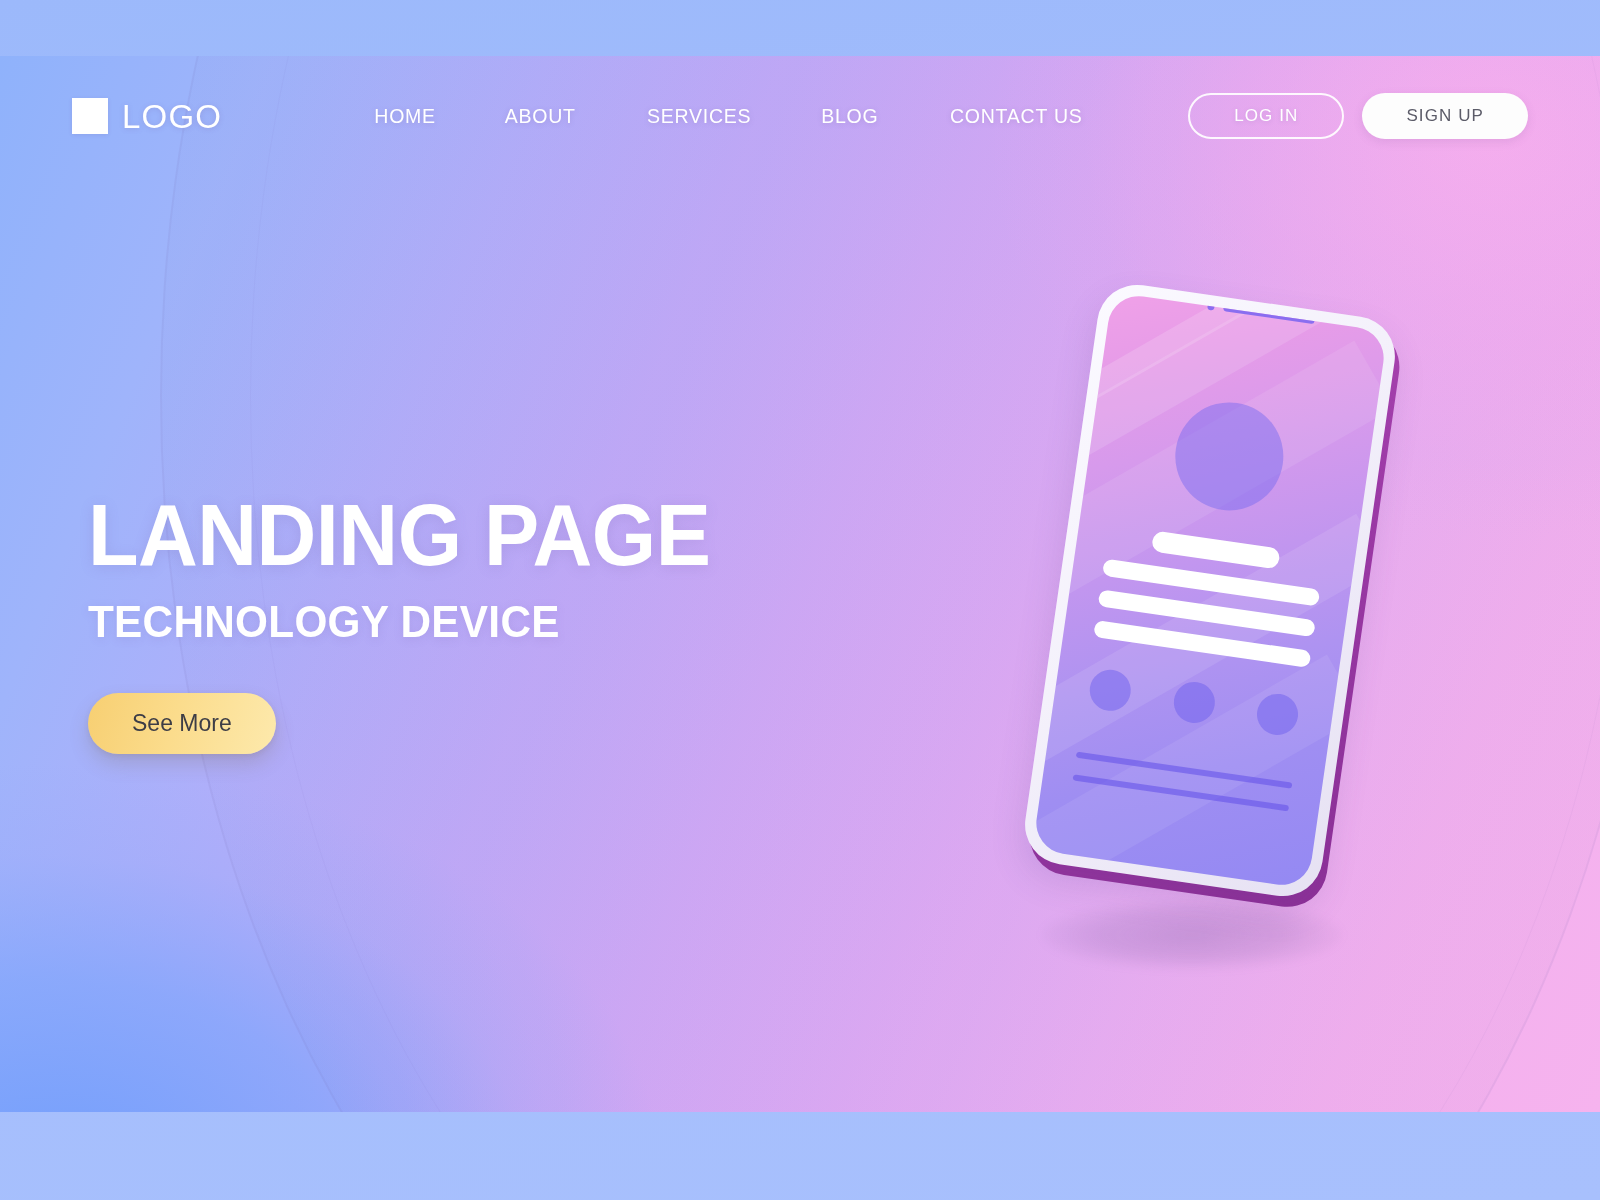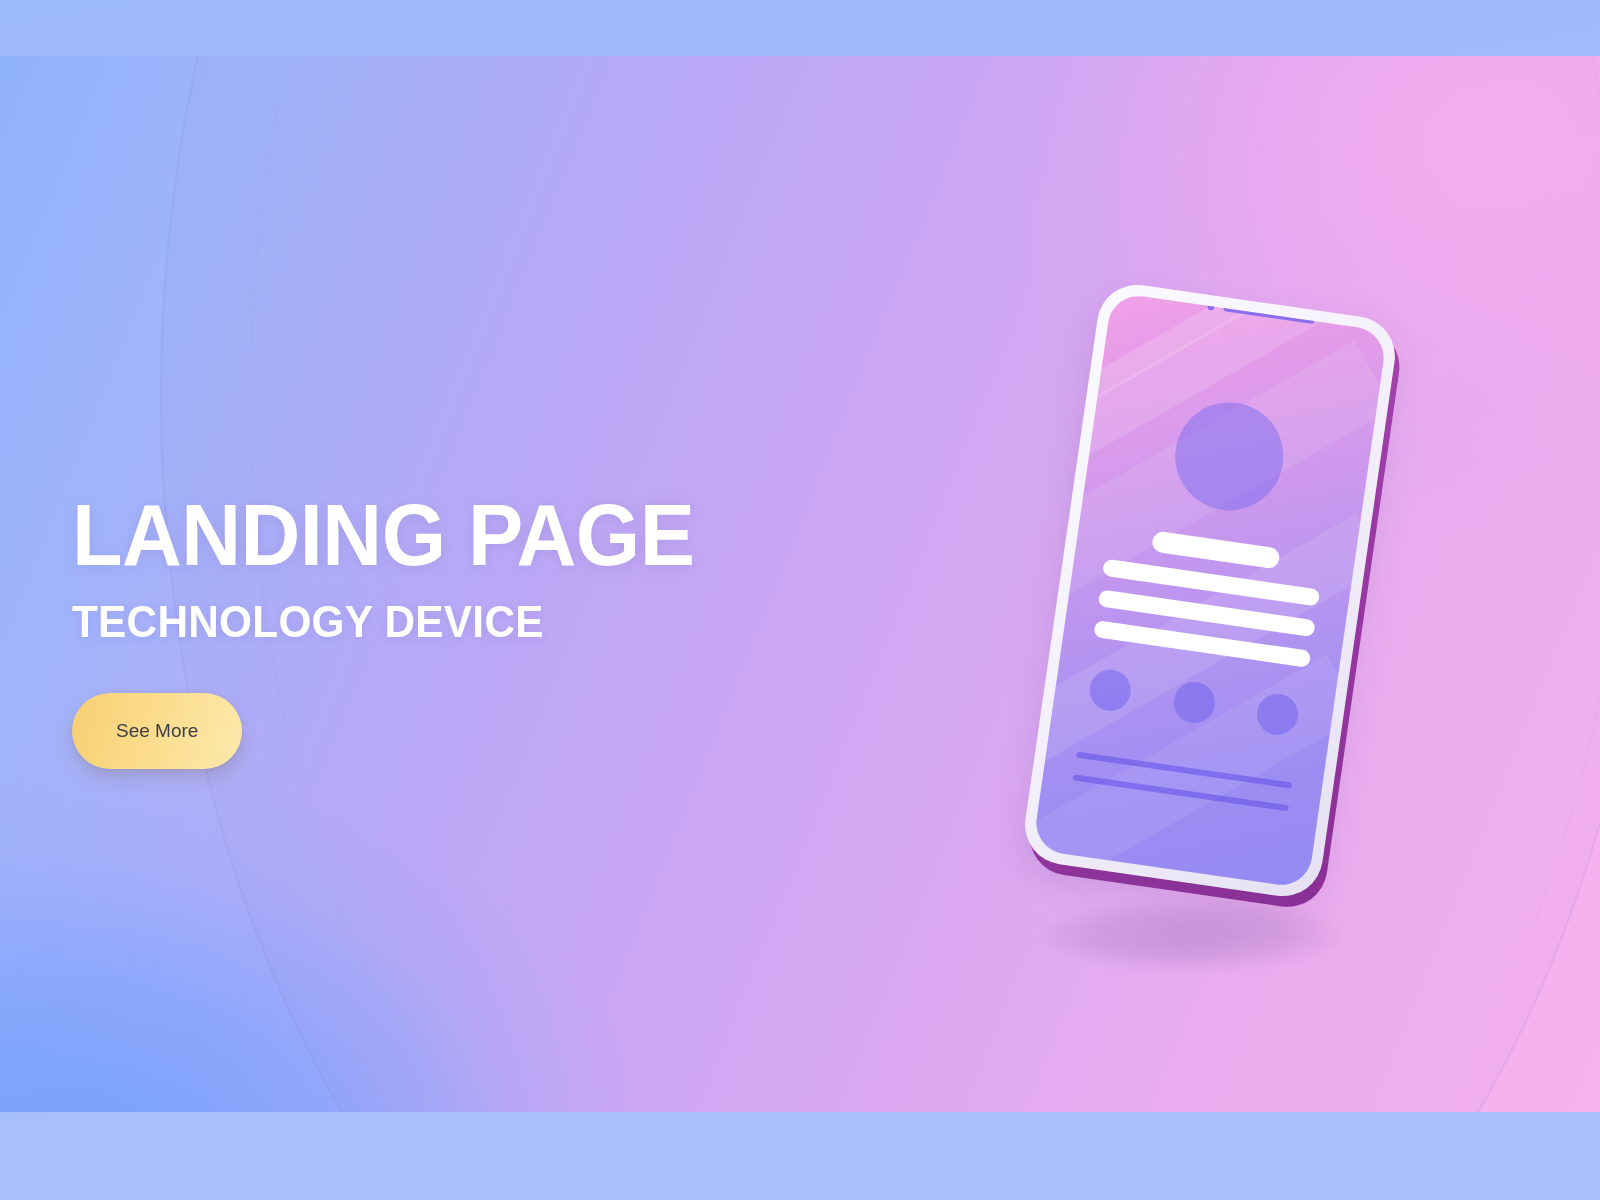--- a/index.html
+++ b/index.html
@@ -131,21 +131,21 @@
     color:#5b5b68;
     font-size:17px; letter-spacing:1.1px;
     padding:13px 44px;
     font-family:inherit;
     cursor:pointer;
     box-shadow:0 3px 10px rgba(120,80,150,.14);
   }
 
   
   #copy {
-    position:absolute; left:72px; top:490px;
+    position:absolute; left:88px; top:490px;
     width:740px; z-index:20;
   }
   #headline {
     color:#ffffff;
     font-size:88px;
     font-weight:700;
     letter-spacing:-0.5px;
     line-height:1.02;
     transform:scaleX(.94);
     transform-origin:left center;
@@ -168,22 +168,22 @@
     font-size:24px;
     line-height:1.62;
     max-width:640px;
     font-weight:400;
   }
   #btn-see-more {
     margin-top:48px;
     display:inline-block;
     border:none;
     border-radius:40px;
-    padding:27px 44px;
-    font-size:19px;
+    padding:17px 44px;
+    font-size:23px;
     color:#3d3d46;
     font-family:inherit;
     cursor:pointer;
     background:linear-gradient(105deg,#f7cf72 0%,#fbdc8c 46%,#fde9ac 100%);
     box-shadow:0 10px 20px rgba(120,95,60,.20), 0 2px 5px rgba(120,95,60,.12);
   }
 
   
   #phone-wrap {
     position:absolute;
@@ -282,20 +282,40 @@
 
 <div id="page">
 
   <div id="hero">
     <div id="hero-blue-wash"></div>
     <div id="hero-pink-wash"></div>
     <div id="hero-arc"></div>
     <div id="hero-arc2"></div>
   </div>
 
+  <div id="navbar">
+
+    <div id="logo">
+      <div id="logo-mark"></div>
+      <span id="logo-text">LOGO</span>
+    </div>
+
+    <nav id="nav-links">
+      <a class="nav-link">HOME</a>
+      <a class="nav-link">ABOUT</a>
+      <a class="nav-link">SERVICES</a>
+      <a class="nav-link">BLOG</a>
+      <a class="nav-link">CONTACT US</a>
+    </nav>
+
+    <div id="nav-auth">
+      <button id="btn-login">LOG IN</button>
+      <button id="btn-signup">SIGN UP</button>
+    </div>
+  </div>
 
   <div id="copy">
     <h1 id="headline">LANDING PAGE</h1>
     <h2 id="subheadline">TECHNOLOGY DEVICE</h2>
     <button id="btn-see-more">See More</button>
   </div>
 
   <div id="phone-wrap">
     <div id="phone-shadow"></div>
 

